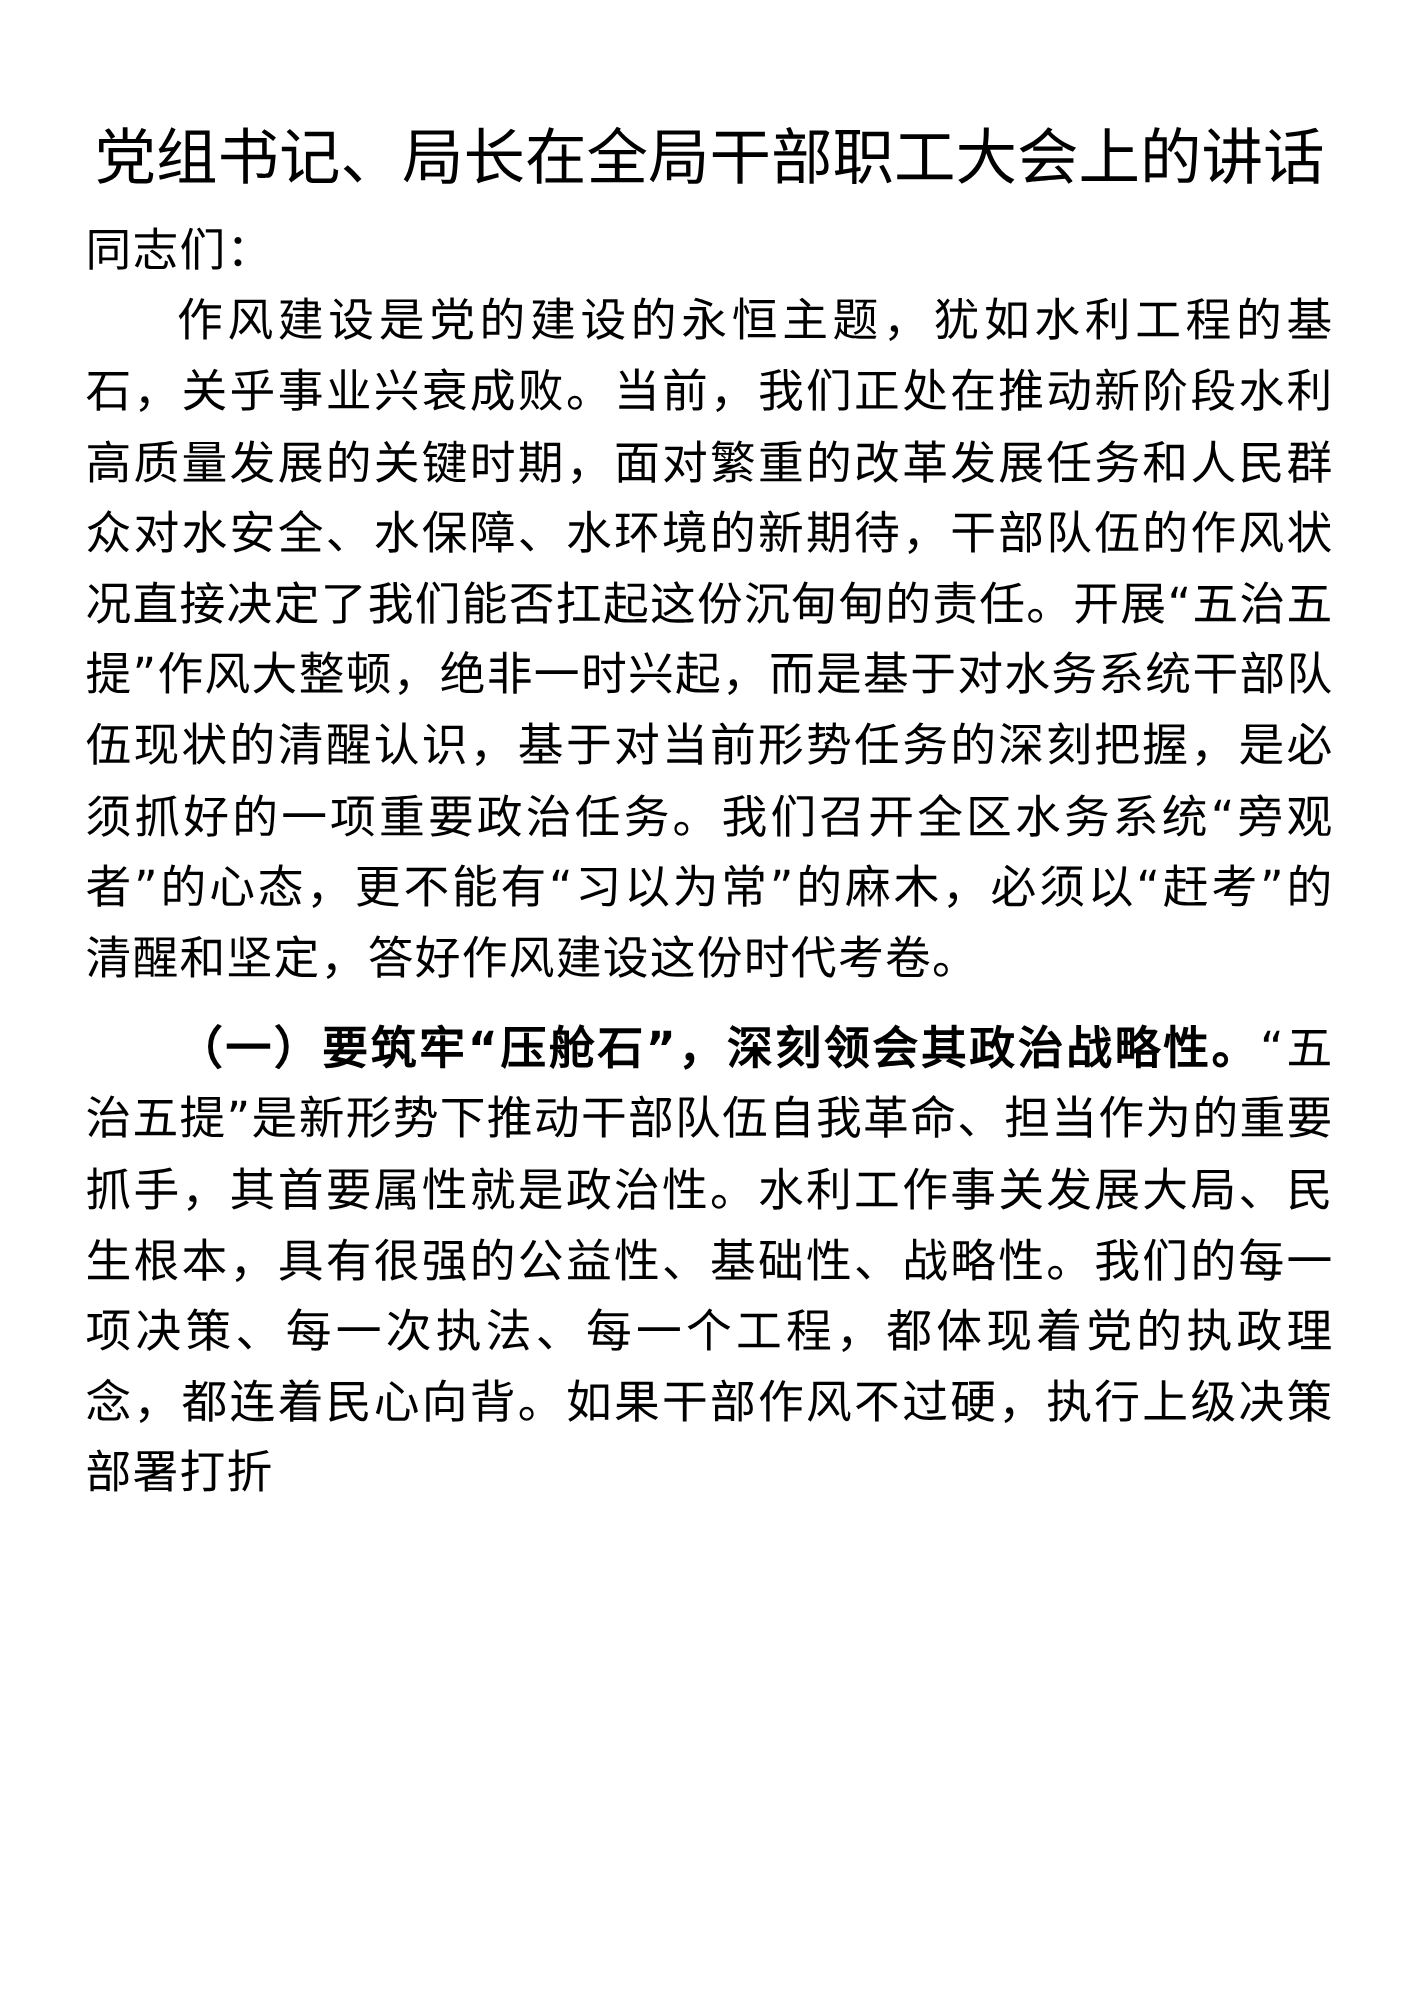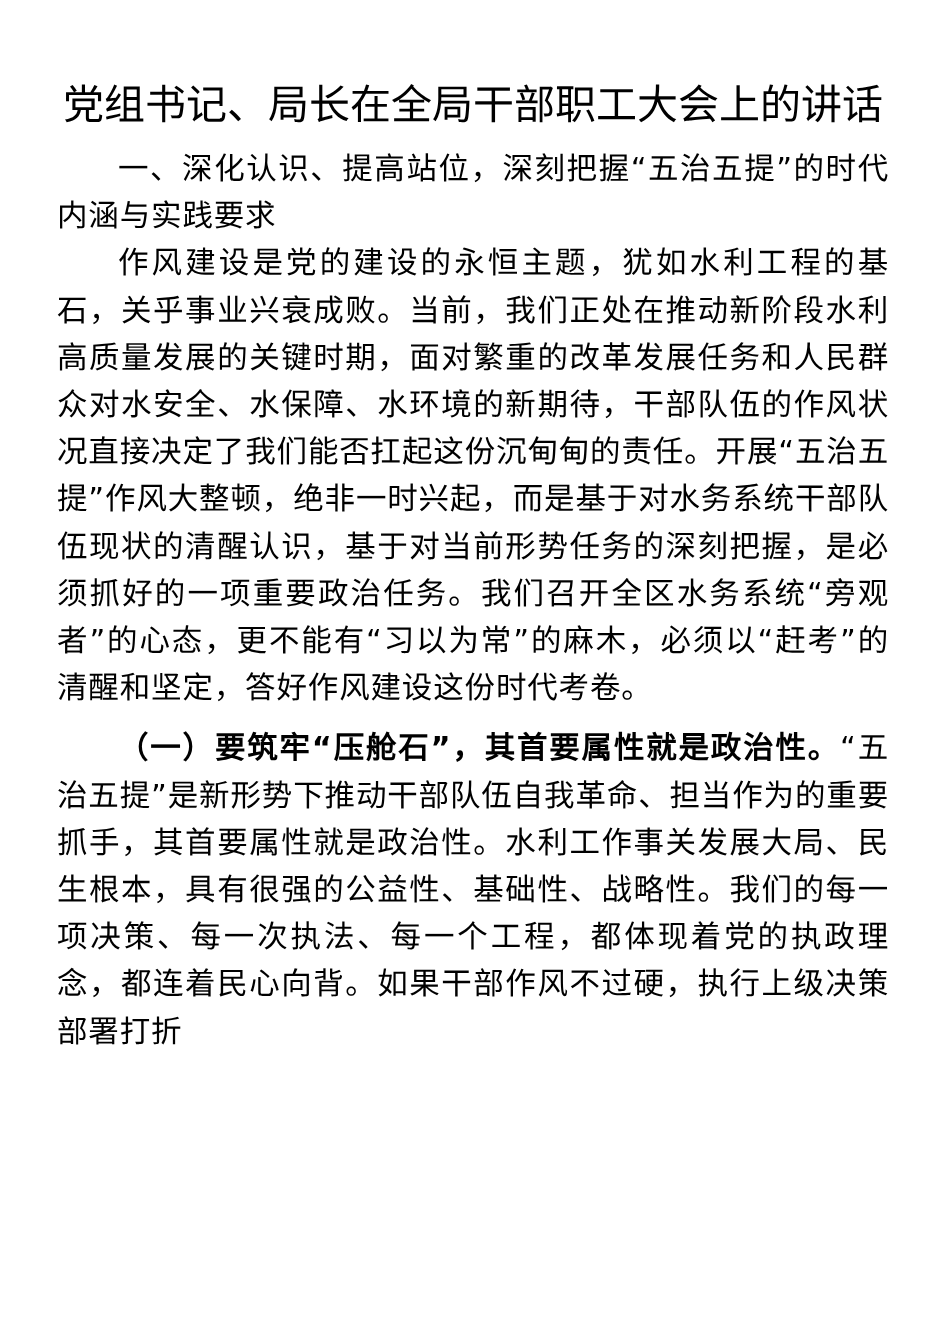--- a/index.html
+++ b/index.html
@@ -67,22 +67,22 @@
   }
 </style>
 </head>
 <body>
 
 <div class="page">
   <div class="content">
 
     <h1 class="doc-title">党组书记、局长在全局干部职工大会上的讲话</h1>
 
+    <p class="para salutation">同志们：</p>
 
 
-    <p class="para heading-num">一、深化认识、提高站位，深刻把握“五治五提”的时代内涵与实践要求</p>
 
     <p class="para indent">作风建设是党的建设的永恒主题，犹如水利工程的基石，关乎事业兴衰成败。当前，我们正处在推动新阶段水利高质量发展的关键时期，面对繁重的改革发展任务和人民群众对水安全、水保障、水环境的新期待，干部队伍的作风状况直接决定了我们能否扛起这份沉甸甸的责任。开展“五治五提”作风大整顿，绝非一时兴起，而是基于对水务系统干部队伍现状的清醒认识，基于对当前形势任务的深刻把握，是必须抓好的一项重要政治任务。我们召开全区水务系统“旁观者”的心态，更不能有“习以为常”的麻木，必须以“赶考”的清醒和坚定，答好作风建设这份时代考卷。</p>
 
-    <p class="para sub-heading"><span class="bold-run">（一）要筑牢“压舱石”，其首要属性就是政治性。</span><span>“五治五提”是新形势下推动干部队伍自我革命、担当作为的重要抓手，其首要属性就是政治性。水利工作事关发展大局、民生根本，具有很强的公益性、基础性、战略性。我们的每一项决策、每一次执法、每一个工程，都体现着党的执政理念，都连着民心向背。如果干部作风不过硬，执行上级决策部署打折</span></p>
+    <p class="para sub-heading"><span class="bold-run">（一）要筑牢“压舱石”，深刻领会其政治战略性。</span><span>“五治五提”是新形势下推动干部队伍自我革命、担当作为的重要抓手，其首要属性就是政治性。水利工作事关发展大局、民生根本，具有很强的公益性、基础性、战略性。我们的每一项决策、每一次执法、每一个工程，都体现着党的执政理念，都连着民心向背。如果干部作风不过硬，执行上级决策部署打折</span></p>
 
   </div>
 </div>
 
 </body></html>

